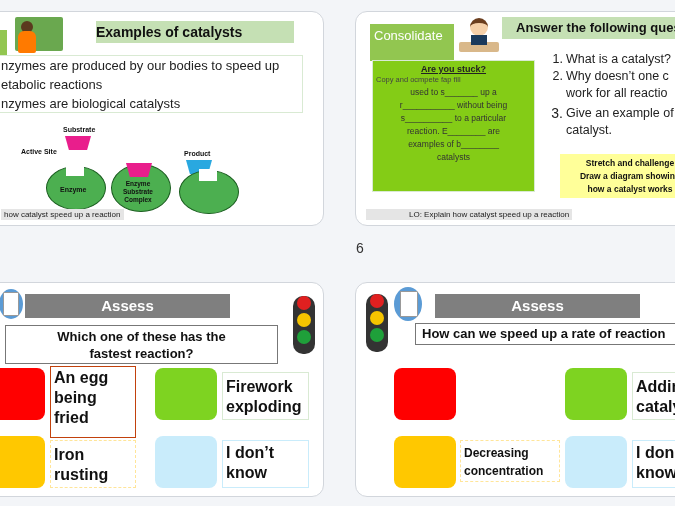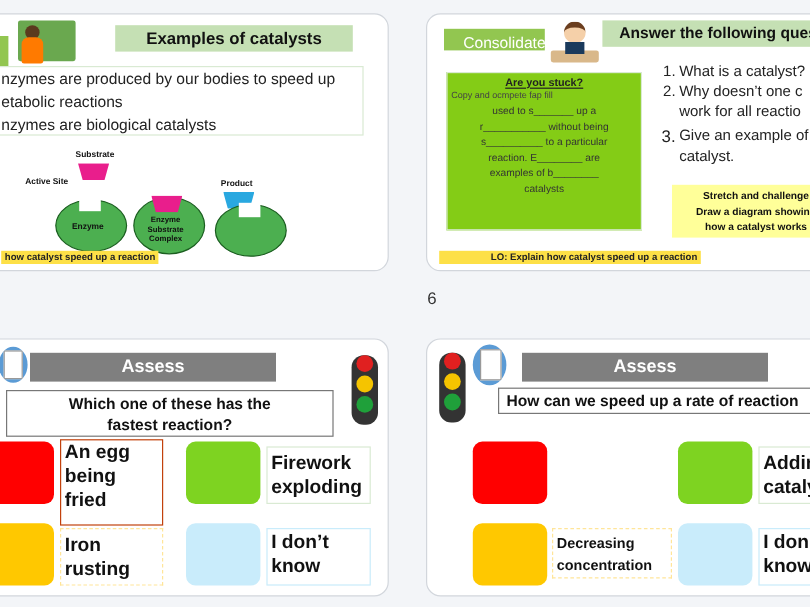--- a/index.html
+++ b/index.html
@@ -1,21 +1,21 @@
 <!DOCTYPE html>
 <html><head>
 <meta charset="utf-8">
 <style>
   html,body{margin:0;padding:0;}
   body{width:675px;height:506px;background:#f3f5f8;position:relative;overflow:hidden;font-family:"Liberation Sans",sans-serif;}
   .slide{position:absolute;background:#fff;border:1px solid #d2d6dc;border-radius:12px;overflow:hidden;box-sizing:border-box;}
   .abs{position:absolute;}
-  .green-head{background:#c5e0b4;color:#111;font-weight:bold;text-align:center;}
+  .green-head{background:#c5e0b4;color:#111;font-weight:bold;text-align:left;}
   .pill{background:#92c650;color:#fff;}
-  .lo{background:#fde047;font-size:8px;font-weight:bold;color:#222;padding:1px 3px;white-space:nowrap;}
+  .lo{background:#e5e5e5;font-size:8px;font-weight:normal;color:#222;padding:1px 3px;white-space:nowrap;}
   .assess{background:#7f7f7f;color:#fff;font-weight:bold;text-align:center;font-size:15px;line-height:24px;}
   .qbox{border:1px solid #777;background:#fff;font-weight:bold;text-align:center;font-size:13px;color:#111;box-sizing:border-box;}
   .sq{border-radius:8px;}
   .ans{background:#fff;font-weight:bold;color:#111;box-sizing:border-box;padding:1px 3px;line-height:1.25;}
   .tl{background:#333;border-radius:10px;width:22px;height:58px;}
   .tl span{display:block;width:14px;height:14px;border-radius:50%;margin:3px auto 0 auto;}
   .tl span:first-child{margin-top:5px;}
   .enz{background:#4caf50;border:1.5px solid #1b5e20;border-radius:50%;}
   .small{font-size:7px;font-weight:bold;color:#111;}
   .cloze{font-size:8.5px;color:#333;text-align:center;line-height:13px;}
@@ -52,21 +52,21 @@
     </div>
     <div class="abs small" style="left:183px;top:30px;">Product</div>
     <div class="abs" style="left:185px;top:40px;width:26px;height:14px;background:#29a8e0;clip-path:polygon(0 0,100% 0,85% 100%,15% 100%);"></div>
     <div class="abs enz" style="left:178px;top:50px;width:58px;height:42px;"></div>
     <div class="abs" style="left:198px;top:49px;width:18px;height:12px;background:#fff;"></div>
   </div>
   <div class="abs lo" style="left:14px;top:197px;">how catalyst speed up a reaction</div>
 </div>
 
 <div class="slide" style="left:355px;top:11px;width:340px;height:215px;">
-  <div class="abs pill" style="left:14px;top:12px;width:84px;height:18px;line-height:24px;font-size:13px;padding-left:16px;box-sizing:border-box;">Consolidate</div>
+  <div class="abs pill" style="left:14px;top:12px;width:84px;height:37px;line-height:24px;font-size:13px;padding-left:4px;box-sizing:border-box;">Consolidate</div>
   <div class="abs" style="left:103px;top:4px;width:40px;height:38px;">
     <div style="position:absolute;left:11px;top:2px;width:18px;height:18px;border-radius:50%;background:#f5d0a9;border-top:5px solid #6b3e1f;box-sizing:border-box;"></div>
     <div style="position:absolute;left:0;top:26px;width:40px;height:10px;background:#d9b88a;border-radius:2px;"></div>
     <div style="position:absolute;left:12px;top:19px;width:16px;height:10px;background:#1a3a5c;"></div>
   </div>
   <div class="abs green-head" style="left:146px;top:5px;width:200px;height:22px;line-height:22px;font-size:13px;text-align:left;padding-left:14px;box-sizing:border-box;">Answer the following quest</div>
 
   <div class="abs" style="left:16px;top:48px;width:163px;height:132px;border:1px solid #d9ead3;background:#84cc16;box-sizing:border-box;">
     <div style="text-align:center;font-size:9px;font-weight:bold;text-decoration:underline;margin-top:3px;color:#222;">Are you stuck?</div>
     <div style="font-size:7.5px;color:#444;padding-left:3px;line-height:12px;">Copy and ocmpete fap fill</div>

